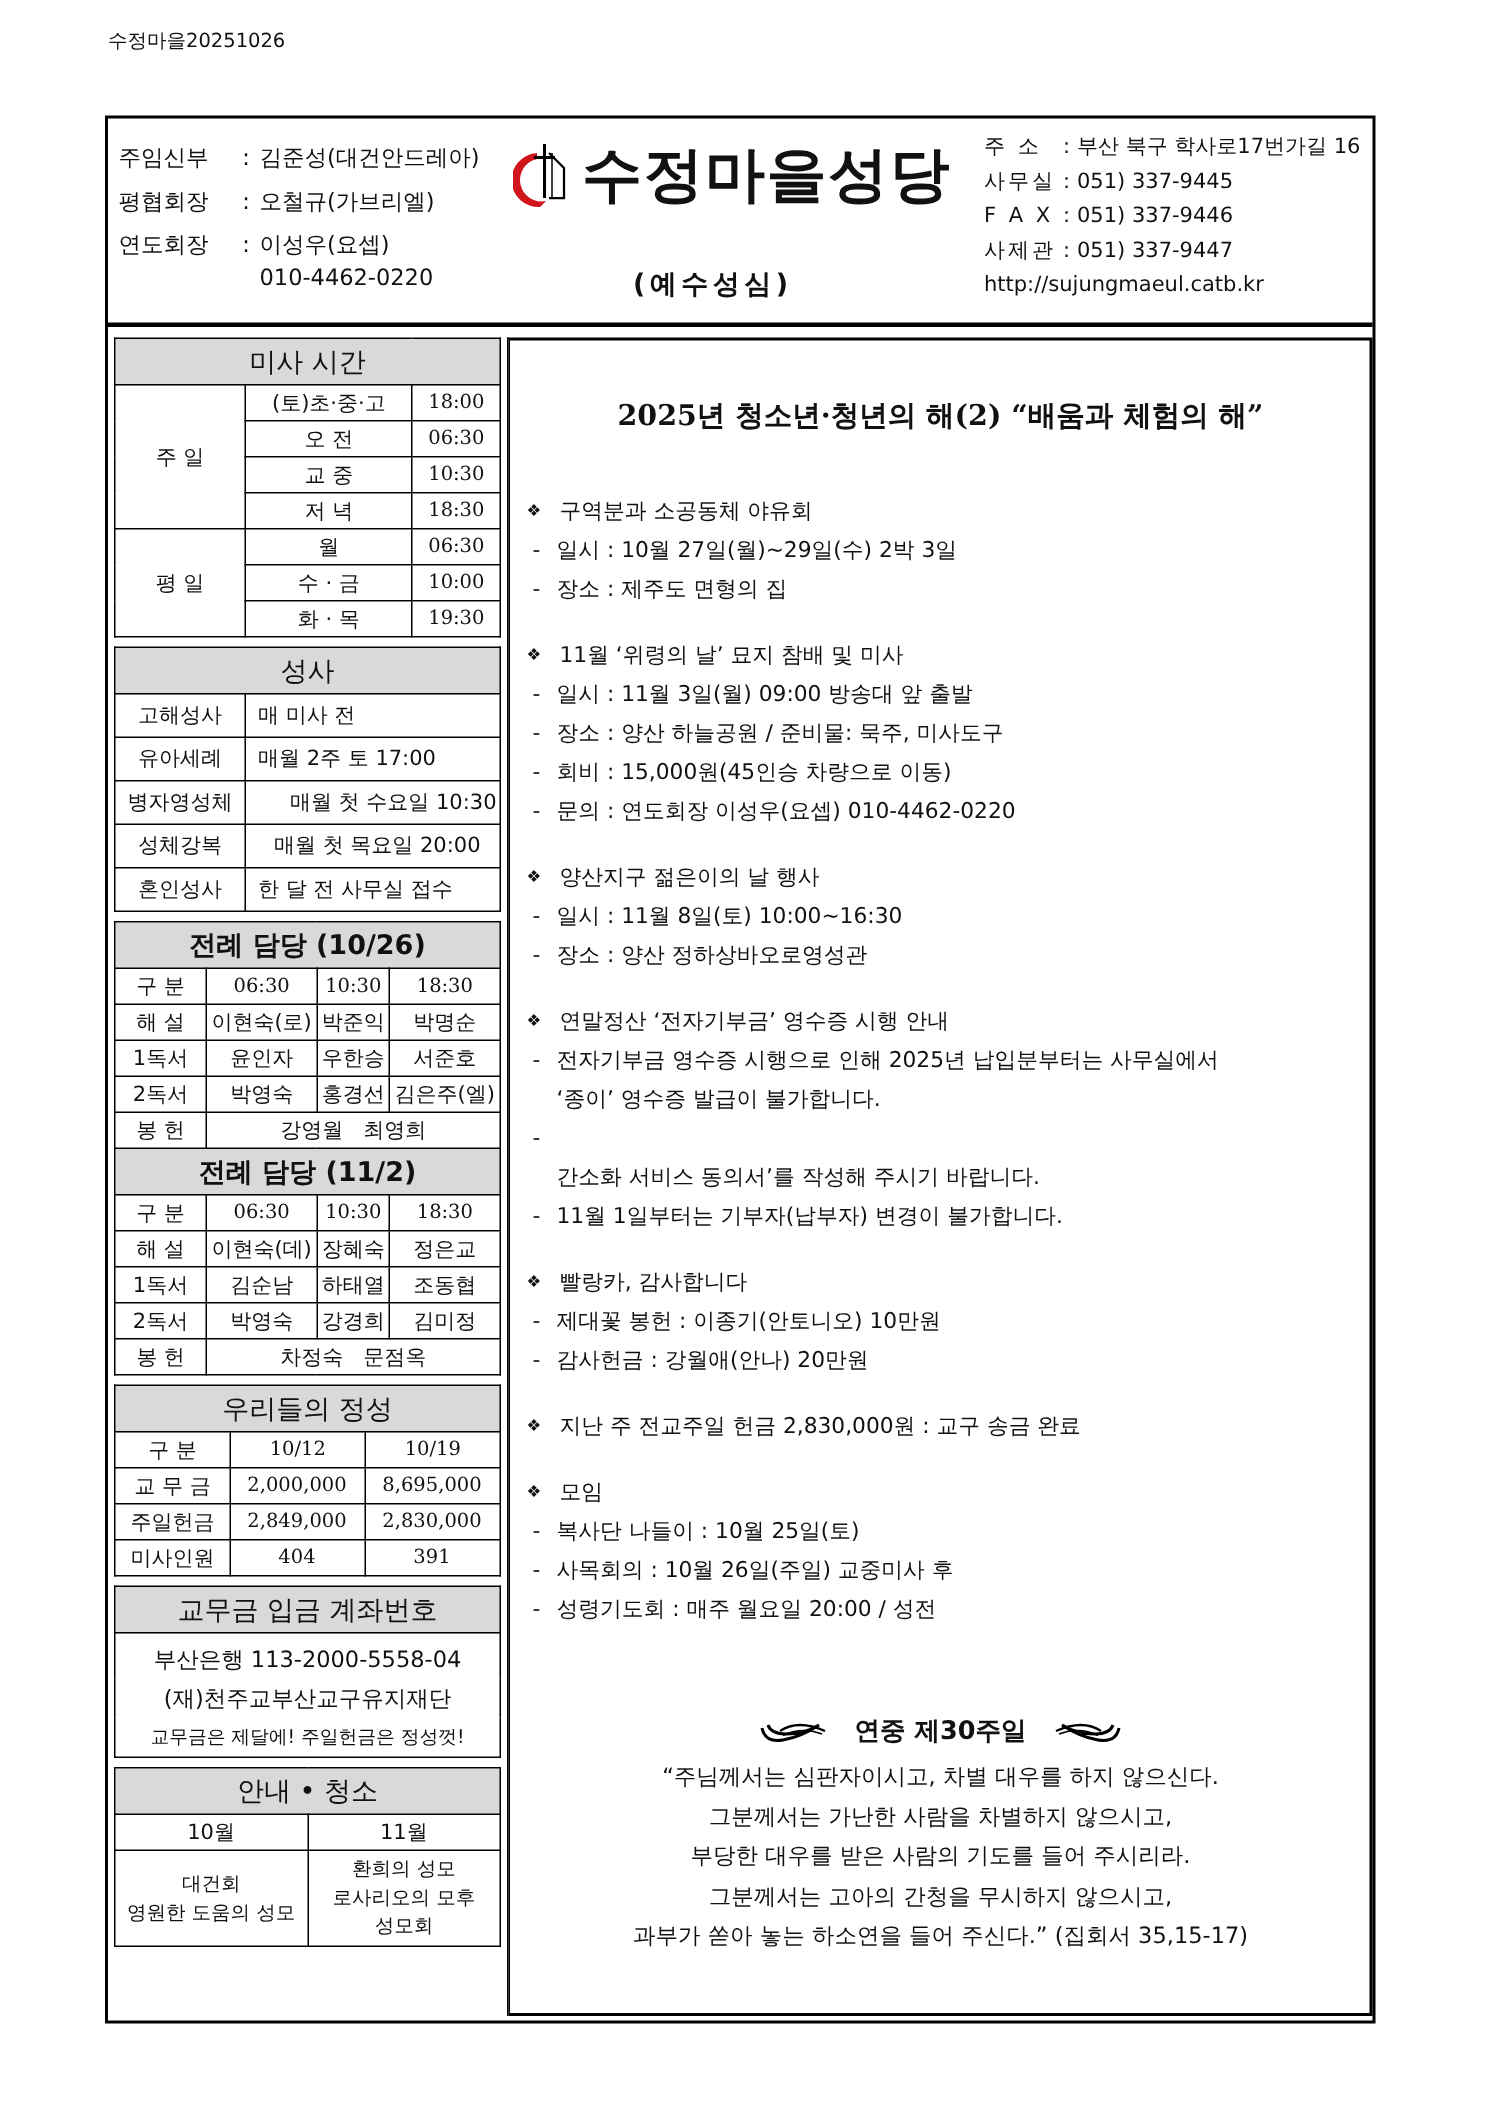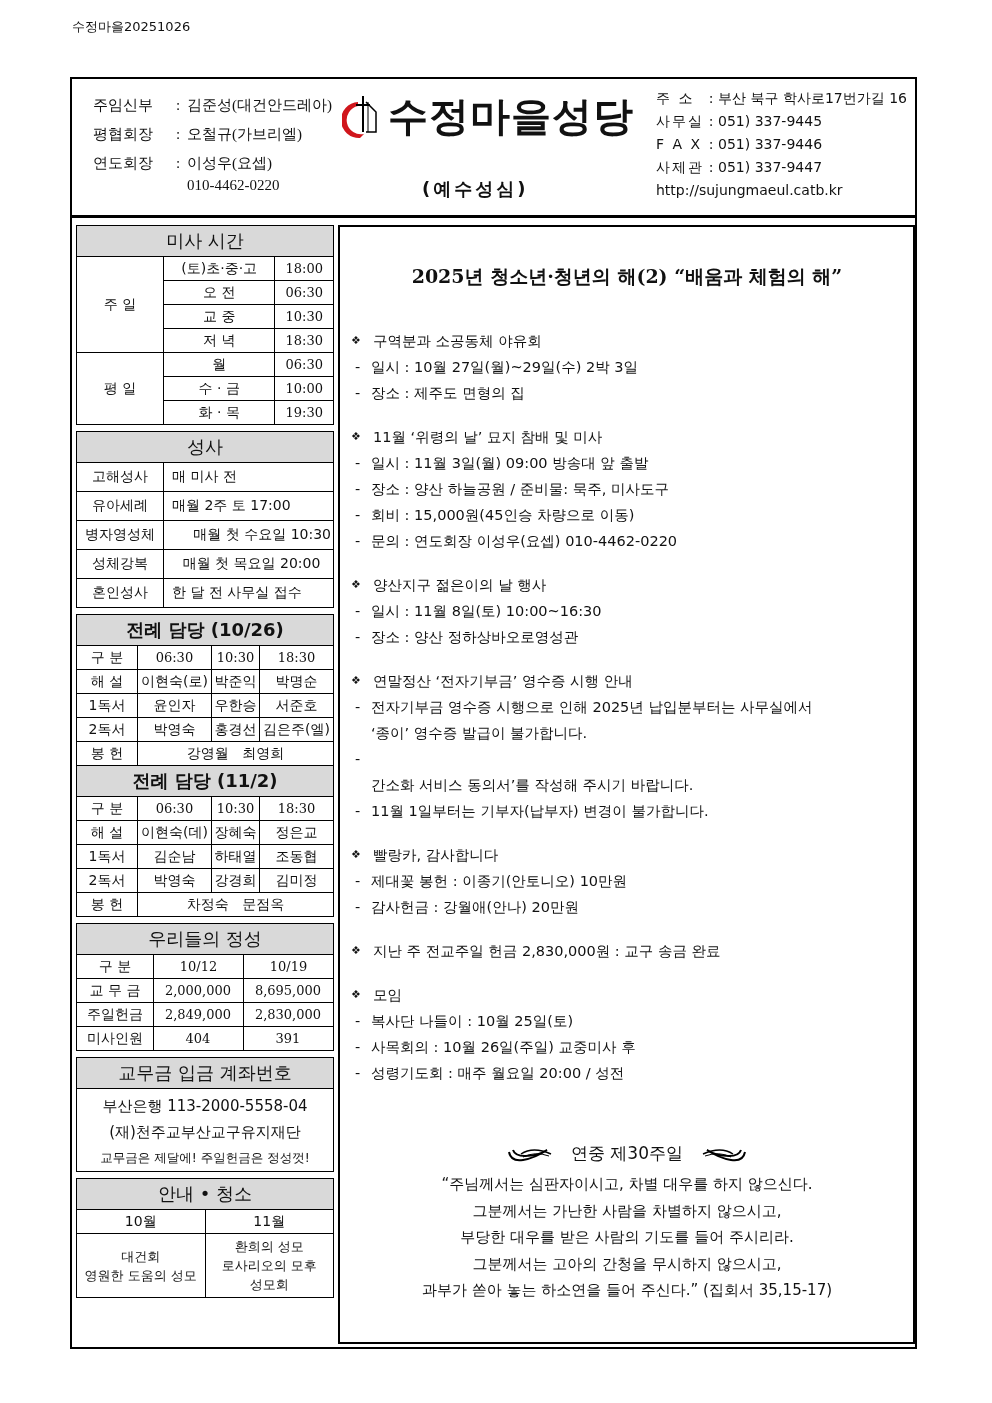--- a/index.html
+++ b/index.html
@@ -1,21 +1,21 @@
 <!DOCTYPE html>
 <html><head>
 <meta charset="utf-8">
 <style>
   html, body { margin:0; padding:0; background:#fff; }
   body { width:992px; height:1403px; position:relative; font-family:"DejaVu Sans", sans-serif; color:#111; overflow:hidden; }
   .serif { font-family:"DejaVu Serif", "Liberation Serif", serif; }
   .doc-id { position:absolute; left:72px; top:18px; font-size:13px; }
   .frame { position:absolute; left:70px; top:77px; width:843px; height:1268px; border:2px solid #000; }
   .header { position:absolute; left:0; top:0; width:843px; height:136px; border-bottom:3px solid #000; }
-  .hdr-left { position:absolute; left:21px; top:12px; font-size:15px; line-height:29px;font-family:Liberation Serif, serif; }
+  .hdr-left { position:absolute; left:7px; top:12px; font-size:15px; line-height:29px; }
   .hdr-left .row { display:flex; white-space:nowrap; }
   .hdr-left .k { width:76px; }
   .hdr-left .sep { width:18px; text-align:center; }
   .hdr-left .phone { padding-left:94px; line-height:22px; margin-top:-4px; }
   .logo { position:absolute; left:270px; top:10px; display:flex; align-items:center; }
   .logo-mark { width:42px; height:50px; position:relative; }
   .logo-title { font-size:40px; font-weight:bold; letter-spacing:1px; margin-left:4px; font-family:"DejaVu Sans", sans-serif; }
   .subtitle { position:absolute; left:350px; top:98px; font-size:18px; font-weight:bold; letter-spacing:3px; }
   .hdr-right { position:absolute; left:584px; top:8px; font-size:14px; line-height:23px; white-space:nowrap; }
   .hdr-right .row { display:flex; }
@@ -33,21 +33,21 @@
   .right-inner { position:absolute; left:0; top:0; right:0; bottom:0; border:2px solid #000; border-left:1px solid #000; border-top:1px solid #000; }
   .main-title { position:absolute; left:0; width:576px; top:38px; text-align:center; font-size:19px; font-weight:bold; }
   .notices { position:absolute; left:12px; top:102px; width:560px; font-size:14.5px; line-height:26px; }
   .notice { margin-bottom:18px; }
   .notice .head { display:flex; }
   .notice .bul { width:22px; font-size:11px; }
   .notice .line { display:flex; padding-left:4px; }
   .notice .dash { width:16px; }
   .notice .cont { padding-left:20px; }
   .sunday { position:absolute; left:0; width:576px; top:916px; text-align:center; }
-  .sunday-title { font-size:17px; font-weight:normal; display:flex; justify-content:center; align-items:center; gap:18px; }
+  .sunday-title { font-size:17px; font-weight:bold; display:flex; justify-content:center; align-items:center; gap:18px; }
   .verse { font-size:15px; line-height:26.5px; margin-top:6px; }
   .ornament { width:46px; height:20px; }
 </style>
 </head>
 <body>
 
 <div class="doc-id">수정마을20251026</div>
 
 <div class="frame">
   <div class="header">

